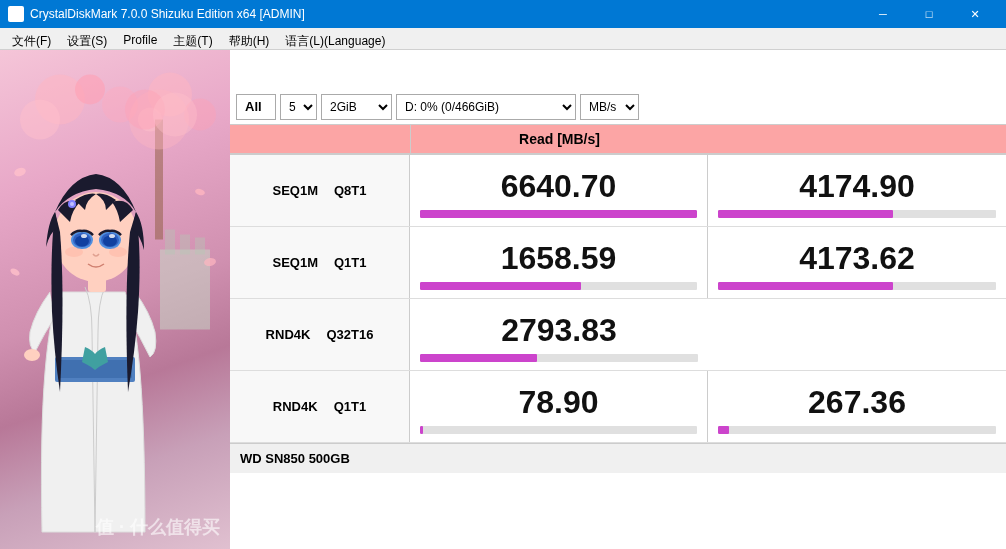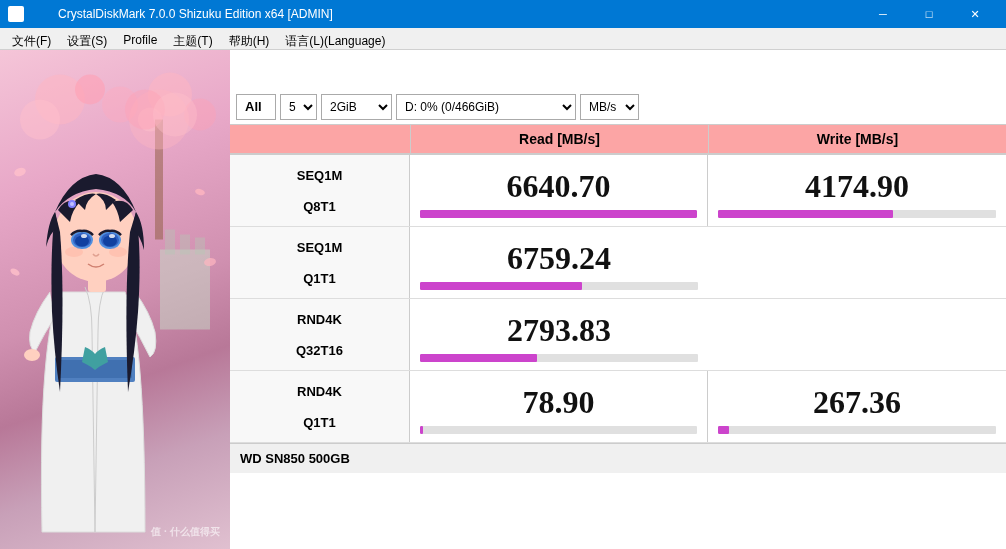--- a/index.html
+++ b/index.html
@@ -26,21 +26,20 @@
     #title-bar .title-icon {
       width: 16px;
       height: 16px;
       margin-right: 6px;
       background: #fff;
       border-radius: 2px;
       display: inline-block;
     }
     #title-bar .title-text {
       flex: 1;
-      margin-left: 28px;
     }
     #title-bar .win-controls {
       display: flex;
       gap: 0;
     }
     #title-bar .win-btn {
       width: 46px;
       height: 28px;
       display: flex;
       align-items: center;
@@ -146,21 +145,21 @@
 
     
     .bench-row {
       display: grid;
       grid-template-columns: 180px 1fr 1fr;
       border-bottom: 1px solid #ddd;
       min-height: 72px;
     }
     .bench-label {
       display: flex;
-      flex-direction: column;
+      flex-direction: row;
       align-items: center;
       justify-content: center;
       padding: 6px;
       font-size: 13px;
       font-weight: bold;
       text-align: center;
       background: #f8f8f8;
       border-right: 1px solid #ccc;
       gap: 16px;
     }
@@ -174,21 +173,20 @@
       border-right: 1px solid #ccc;
     }
     .bench-value:last-child {
       border-right: none;
     }
     .bench-number {
       font-size: 32px;
       font-weight: bold;
       color: #111;
       line-height: 1.1;
-      font-family: Liberation Serif, serif;
     }
     .bench-bar {
       width: 100%;
       height: 8px;
       background: #e0e0e0;
       margin-top: 6px;
       border-radius: 1px;
       overflow: hidden;
     }
     .bench-bar-fill {
@@ -208,21 +206,21 @@
       align-items: center;
       height: 30px;
     }
 
     
     #watermark {
       position: absolute;
       bottom: 10px;
       right: 10px;
       color: rgba(255,255,255,0.6);
-      font-size: 10px;
+      font-size: 18px;
       font-weight: bold;
     }
   </style>
 </head>
 <body>
 
 <div id="title-bar">
   <span class="title-icon"></span>
   <span class="title-text">CrystalDiskMark 7.0.0 Shizuku Edition x64 [ADMIN]</span>
   <div class="win-controls">
@@ -370,21 +368,20 @@
       <select class="ctrl-select">
         <option>MB/s</option>
         <option>GB/s</option>
         <option>IOPS</option>
       </select>
     </div>
 
     <div id="col-headers">
       <div class="col-header"></div>
       <div class="col-header">Read [MB/s]</div>
-      <div class="col-header">Write [MB/s]</div>
     </div>
 
     <div class="bench-row">
       <div class="bench-label">
         <span>SEQ1M</span>
         <span>Q8T1</span>
       </div>
       <div class="bench-value">
         <span class="bench-number">6640.70</span>
         <div class="bench-bar">
@@ -398,23 +395,29 @@
         </div>
       </div>
     </div>
 
     <div class="bench-row">
       <div class="bench-label">
         <span>SEQ1M</span>
         <span>Q1T1</span>
       </div>
       <div class="bench-value">
-        <span class="bench-number">6759.24</span>
+        <span class="bench-number">1658.59</span>
         <div class="bench-bar">
           <div class="bench-bar-fill" id="bar-r1" style="width: 58.2%;"></div>
+        </div>
+      </div>
+      <div class="bench-value">
+        <span class="bench-number">4173.62</span>
+        <div class="bench-bar">
+          <div class="bench-bar-fill" id="bar-w1" style="width: 62.8%;"></div>
         </div>
       </div>
     </div>
 
     <div class="bench-row">
       <div class="bench-label">
         <span>RND4K</span>
         <span>Q32T16</span>
       </div>
       <div class="bench-value">

